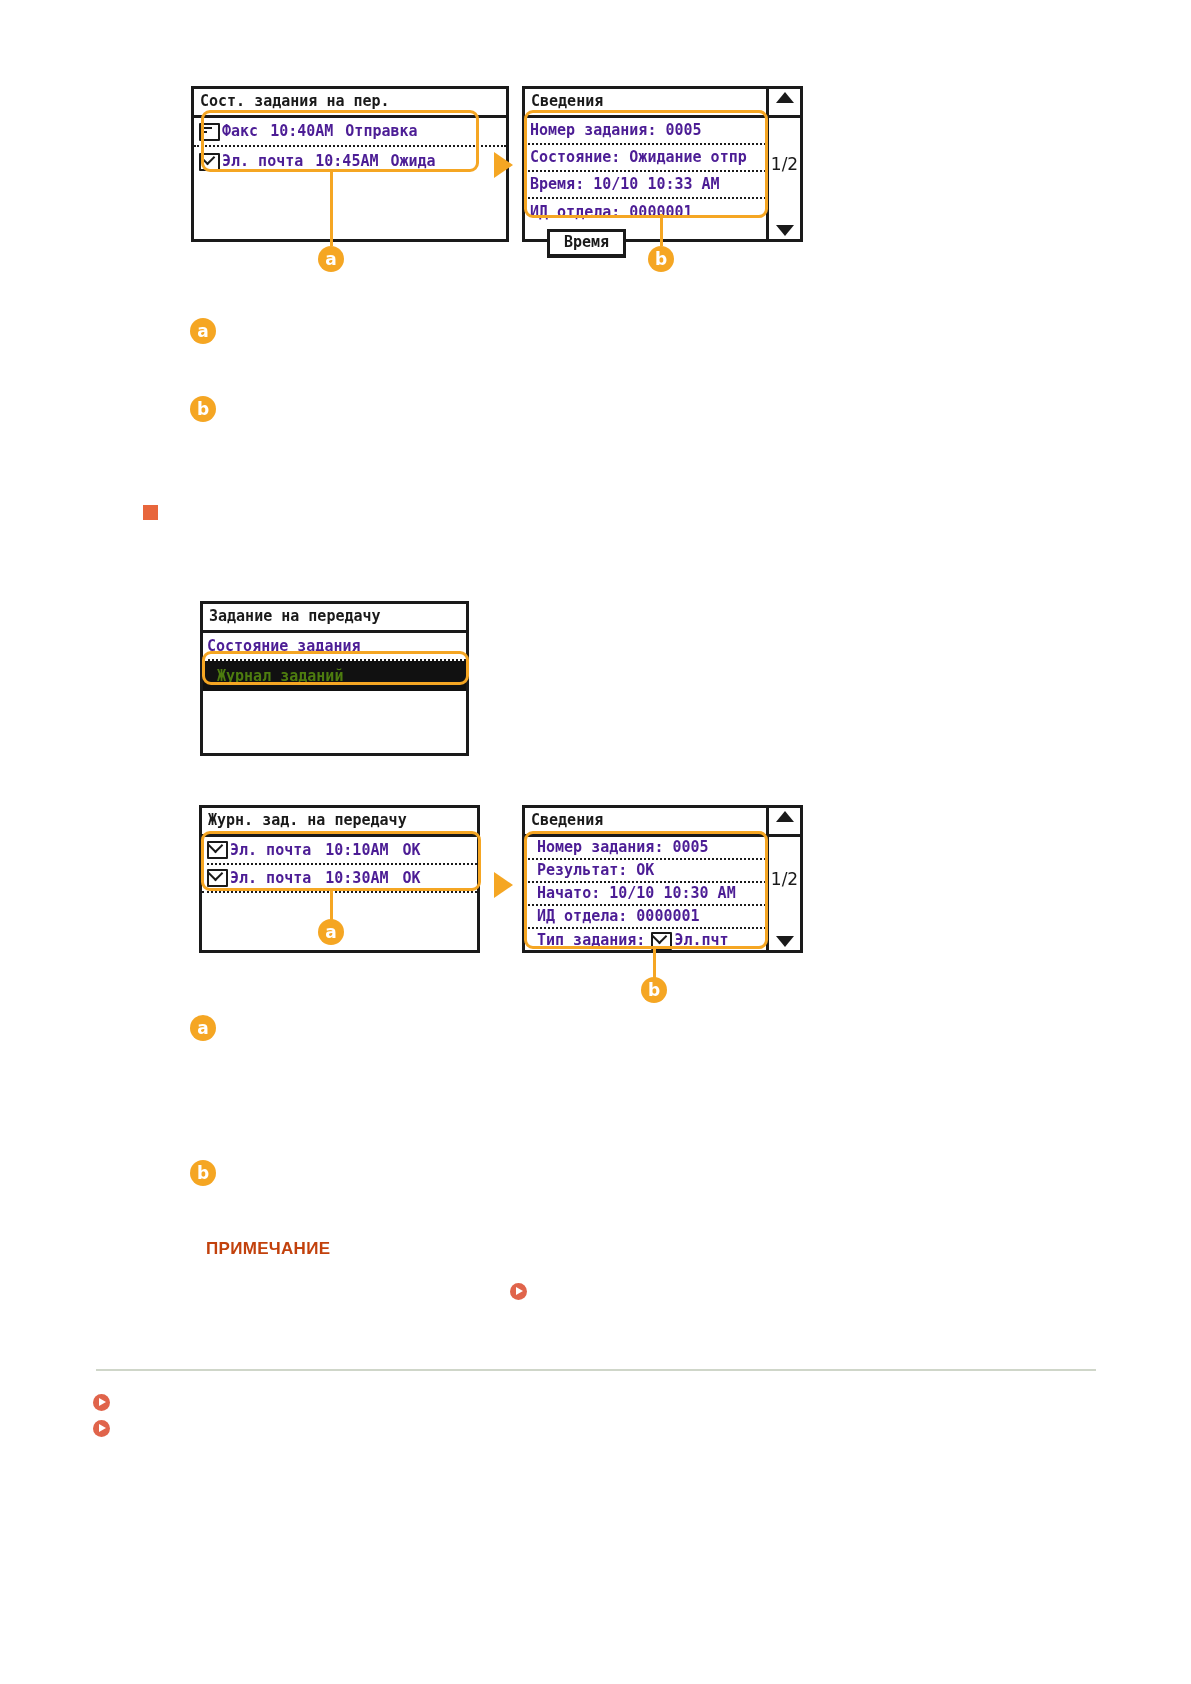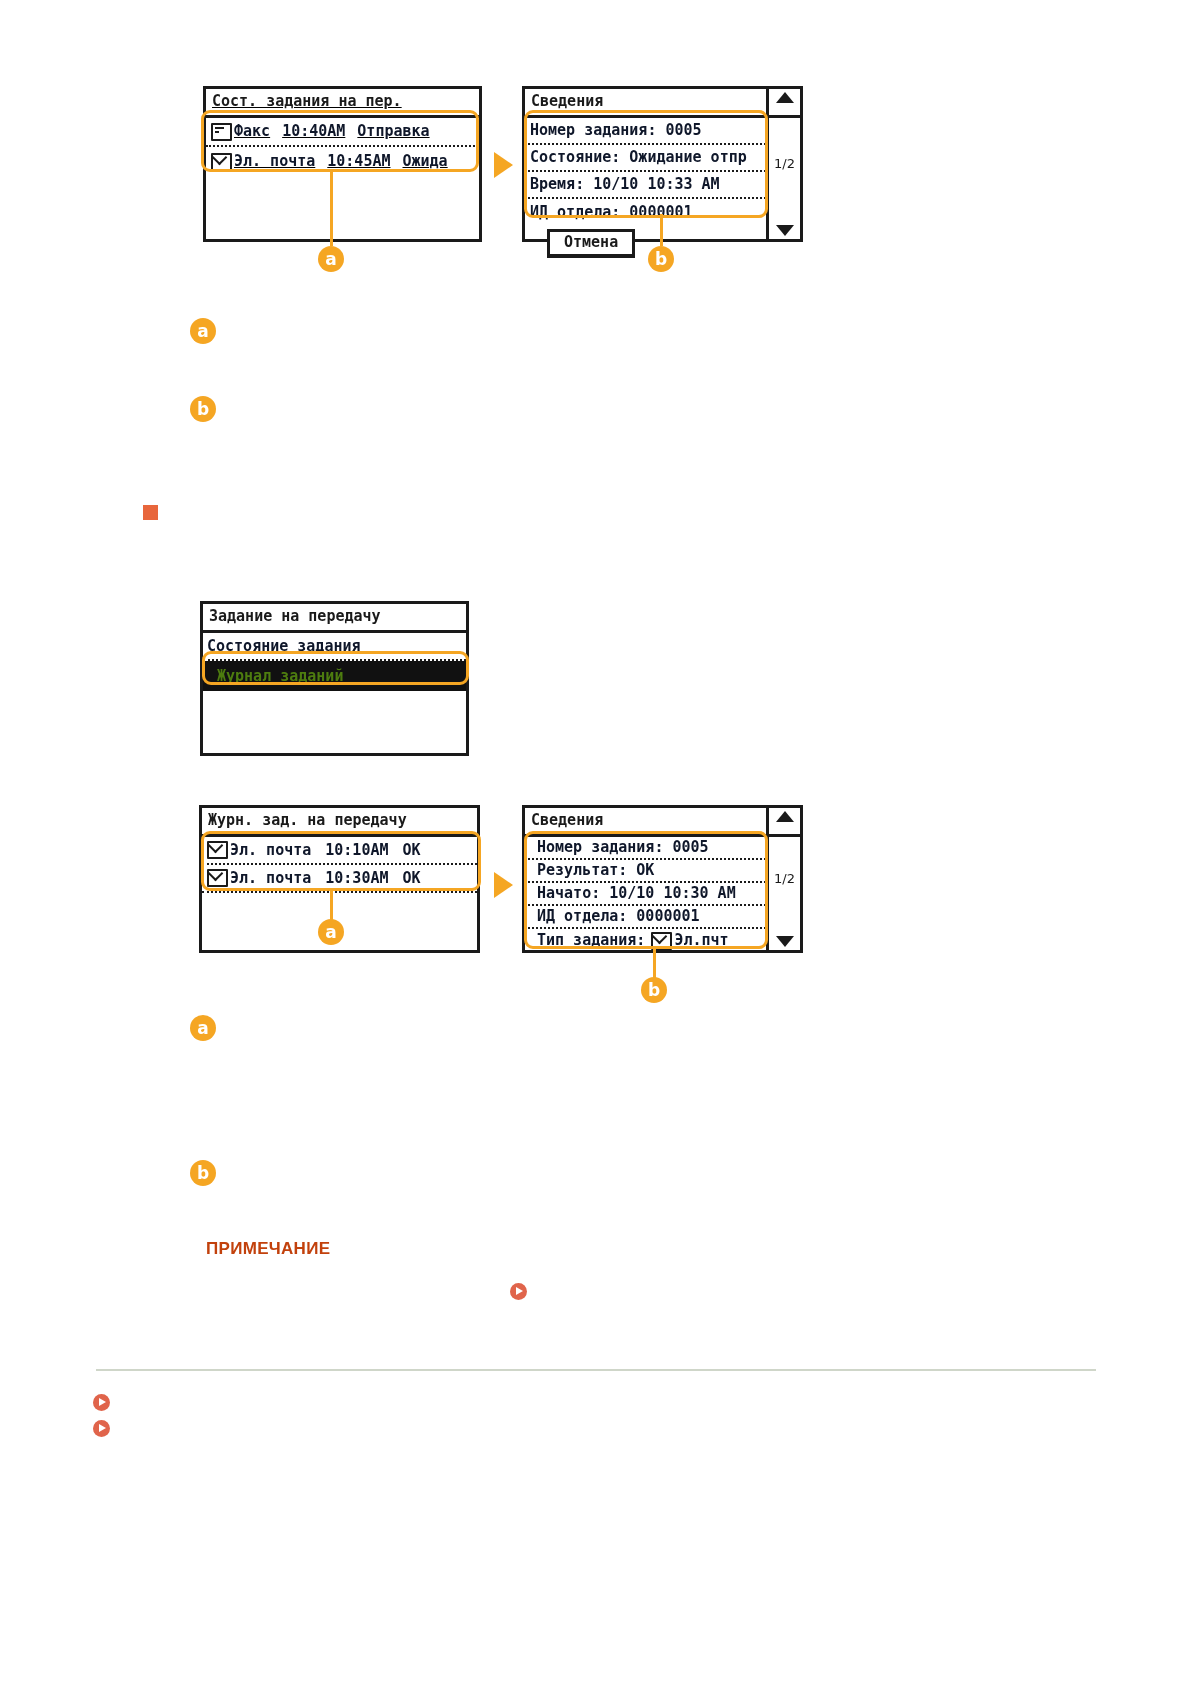--- a/index.html
+++ b/index.html
@@ -26,21 +26,21 @@
     padding:3px 6px 4px 6px;
     border-bottom:3px solid #1a1a1a;
     letter-spacing:0px;
     white-space:nowrap;
     line-height:19px;
   }
   .lcd-body{position:relative;}
   .lcd-row{
     font-size:15px;
     font-weight:bold;
-    color:#0f172a;
+    color:#4c1d95;
     line-height:17px;
     padding:4px 4px 4px 5px;
     white-space:nowrap;
     border-bottom:2px dotted #1a1a1a;
     display:flex;
     align-items:center;
     box-sizing:border-box;
     overflow:hidden;
   }
   .lcd-row.nodot{border-bottom:none;}
@@ -138,21 +138,21 @@
     border-bottom:11px solid #1a1a1a;
   }
   .tri-dn{
     width:0;height:0;
     border-left:9px solid transparent;
     border-right:9px solid transparent;
     border-top:11px solid #1a1a1a;
   }
   .pagenum{
     font-family:"DejaVu Sans", sans-serif;
-    font-size:13px;
+    font-size:17px;
     color:#1a1a1a;
     line-height:14px;
   }
 
   
   .softbtn{
     display:inline-block;
     border:3px solid #1a1a1a;
     border-bottom-width:4px;
     background:#ffffff;
@@ -203,21 +203,21 @@
   
   .hr{
     position:absolute;
     height:2px;
     background:#cfd6c9;
   }
 </style>
 </head>
 <body>
 
-<div class="lcd" style="left:203px;top:86px;width:279px;height:156px;text-decoration:underline;">
+<div class="lcd" style="left:191px;top:86px;width:318px;height:156px;">
   <div class="lcd-title">Сост. задания на пер.</div>
   <div class="lcd-body">
 
     <div class="lcd-row" style="height:29px;">
       <span class="glyph fax"></span>
       <span>Факс</span>
       <span style="width:12px;flex:0 0 auto;"></span>
       <span>10:40AM</span>
       <span style="width:12px;flex:0 0 auto;"></span>
       <span>Отправка</span>
@@ -238,21 +238,21 @@
 
 <div class="arrow-big" style="left:494px;top:152px;"></div>
 
 <div class="lcd" style="left:522px;top:86px;width:281px;height:156px;">
   <div class="lcd-title">Сведения</div>
   <div class="lcd-body" style="width:244px;">
     <div class="lcd-row" style="height:27px;">Номер задания: 0005</div>
     <div class="lcd-row" style="height:27px;">Состояние: Ожидание отпр</div>
     <div class="lcd-row" style="height:27px;">Время: 10/10 10:33 AM</div>
     <div class="lcd-row nodot" style="height:27px;">ИД отдела: 0000001</div>
-    <div class="softbtn">Отмена</div>
+    <div class="softbtn">Время</div>
   </div>
 
   <div class="scrollcol">
     <div class="tri-up"></div>
     <div class="pagenum">1/2</div>
     <div class="tri-dn"></div>
   </div>
 </div>
 <div class="ring" style="left:524px;top:110px;width:244px;height:108px;"></div>
 

